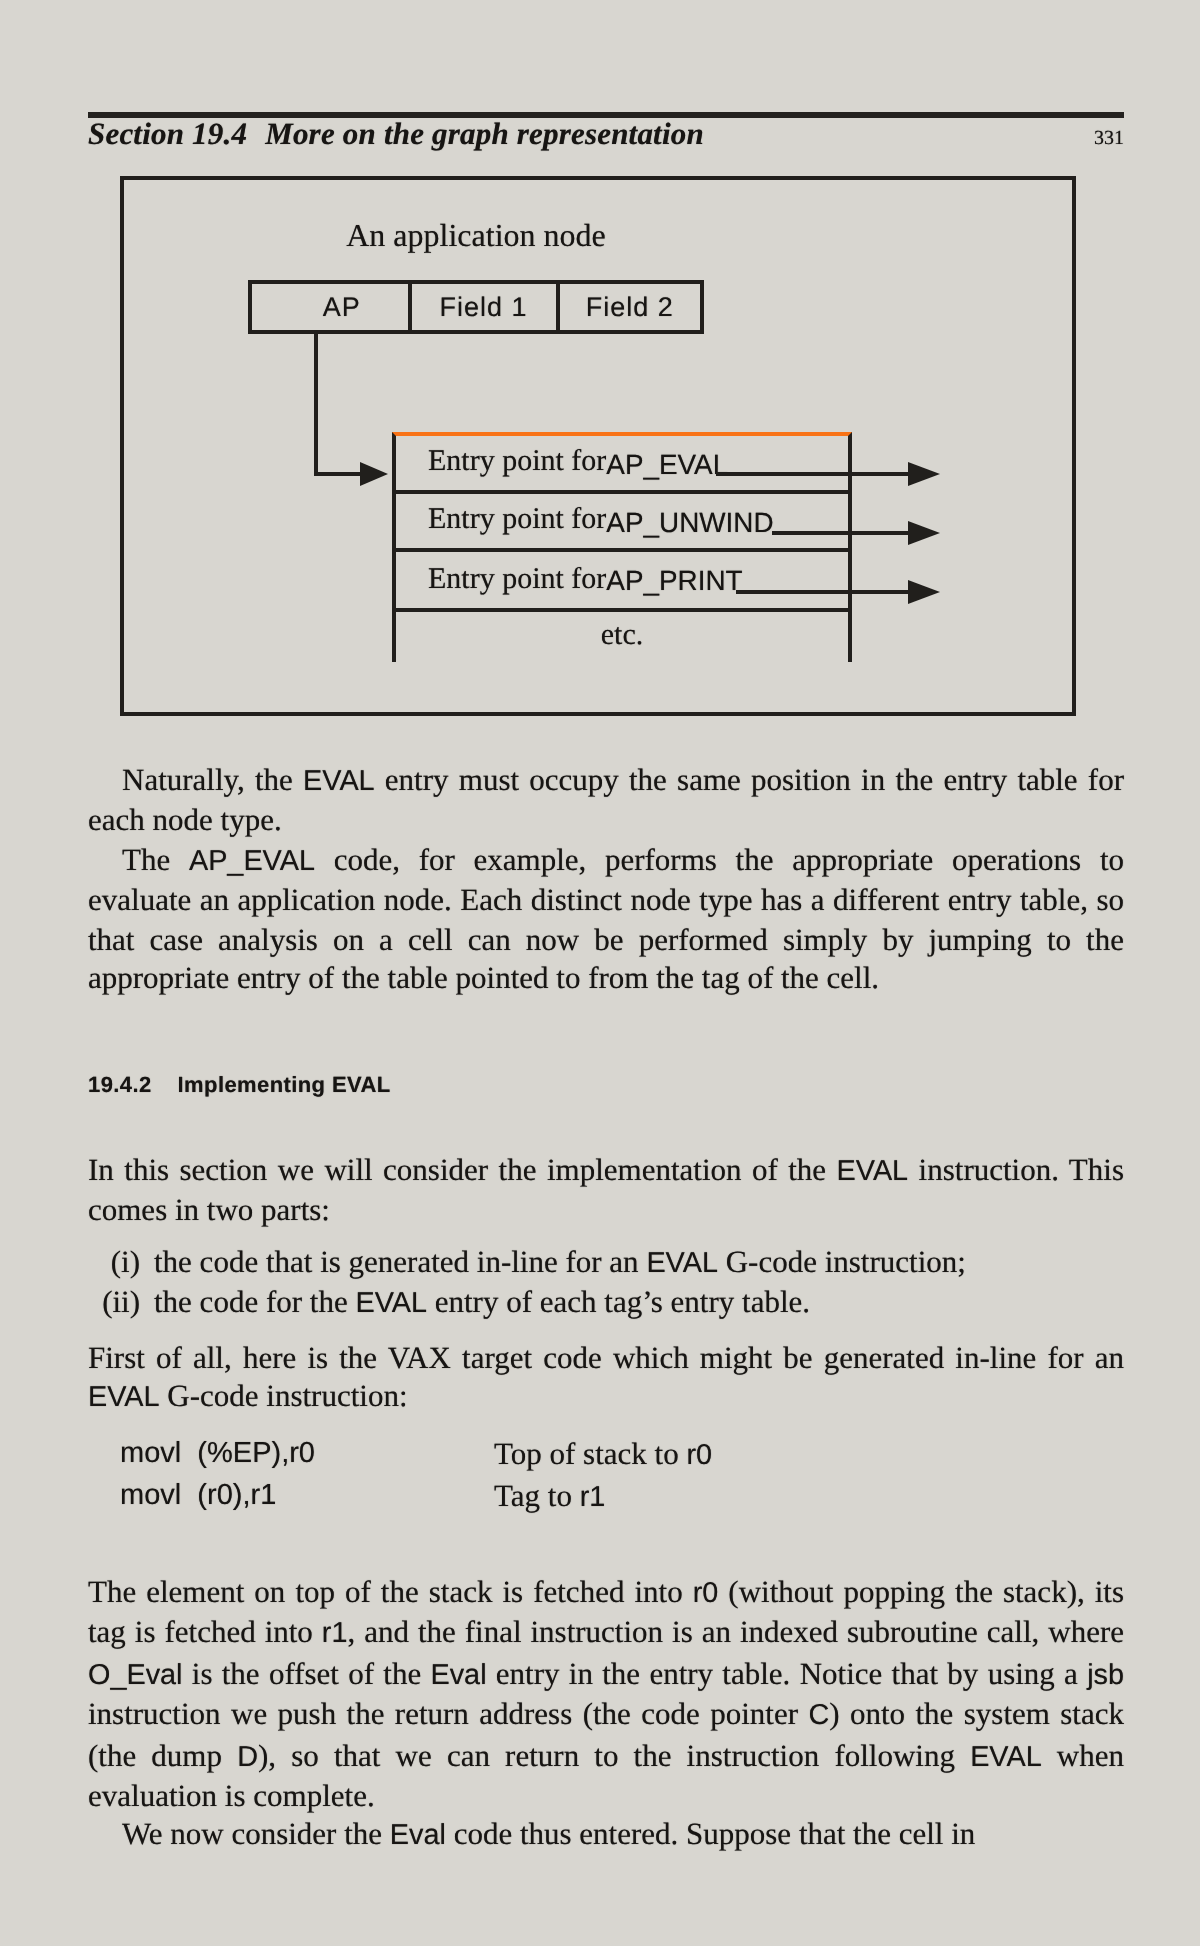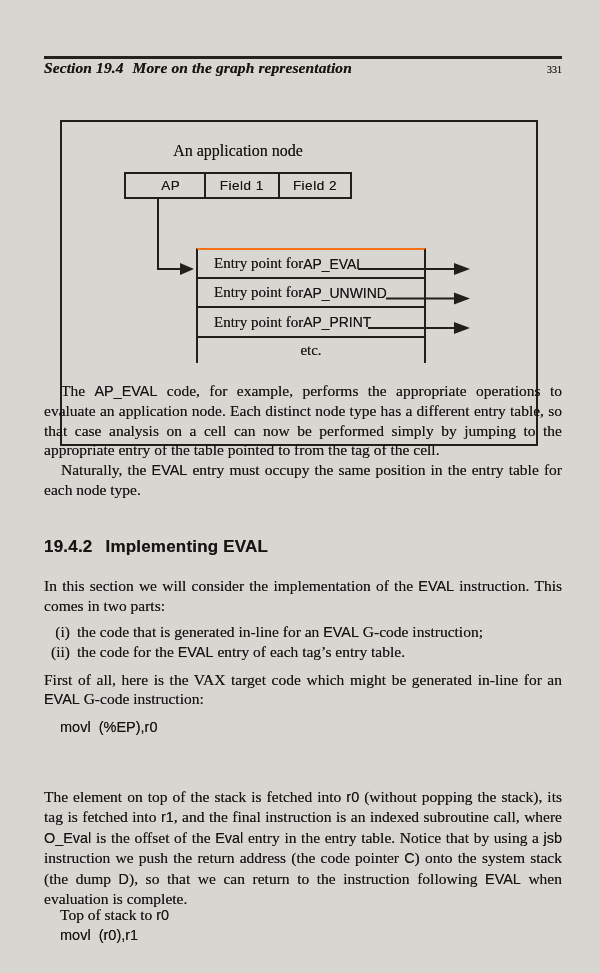--- a/index.html
+++ b/index.html
@@ -13,21 +13,21 @@
   .smudge{text-shadow:0 0 0.45px rgba(20,18,16,0.65);}
 
   
   .hdr{left:44px;top:35px;width:518px;display:flex;justify-content:space-between;align-items:baseline;margin-top:24px;}
   .hdr-left{font-style:italic;font-weight:700;font-size:15.5px;letter-spacing:0.1px;}
   .hdr-left .gap{display:inline-block;width:9px;}
   .hdr-page{font-size:10px;}
   .rule{left:44px;top:56px;width:518px;height:2.5px;background:#24221f;}
 
   
-  .figure{left:60px;top:88px;width:478px;height:326px;border:2px solid #211f1c;box-sizing:border-box;margin-top:32px;}
+  .figure{left:60px;top:88px;width:478px;height:270px;border:2px solid #211f1c;box-sizing:border-box;}
   .fig-title{position:absolute;left:62px;top:20px;width:228px;text-align:center;font-size:16px;}
   .ap-node{position:absolute;left:62px;top:50px;width:228px;height:27px;border:2px solid #211f1c;box-sizing:border-box;display:flex;padding-left:12px;}
   .cell{flex:0 0 31%;display:flex;align-items:center;justify-content:center;
         font-family:"Liberation Sans",sans-serif;font-size:13.5px;letter-spacing:0.5px;}
   .cell + .cell{border-left:2px solid #211f1c;flex:0 0 34%;}
   .cell:last-child{flex:1 1 auto;}
   .tbl-title{position:absolute;left:108px;top:109px;width:230px;text-align:center;font-size:15.5px;}
   .etable{position:absolute;left:134px;top:126px;width:230px;box-sizing:border-box;
           border-top:2px solid #f97316;border-left:2px solid #211f1c;border-right:2px solid #211f1c;}
   .erow{height:27px;border-bottom:2px solid #211f1c;display:flex;align-items:center;
@@ -36,29 +36,29 @@
   .erow-etc{height:25px;border-bottom:none;display:flex;align-items:center;justify-content:center;
             font-size:15px;padding-left:0;}
   .overlay{position:absolute;left:0;top:0;pointer-events:none;}
 
   
   .blk{left:44px;width:518px;font-size:15.5px;line-height:19.4px;text-align:justify;}
   .blk p{margin:0;}
   .ind{text-indent:17px;}
   .sf{font-family:"Liberation Sans",sans-serif;font-size:0.93em;}
 
-  .heading{left:44px;top:537px;font-family:"Liberation Sans",sans-serif;font-weight:700;font-size:17px;letter-spacing:0.2px;}
+  .heading{left:44px;top:537px;font-family:"Liberation Sans",sans-serif;font-weight:700;font-size:11px;letter-spacing:0.2px;}
   .heading .num{margin-right:13px;}
 
   .list-item{display:flex;line-height:19.4px;}
   .list-label{flex:0 0 26px;text-align:right;margin-right:7px;}
   .list-text{flex:1 1 auto;text-align:left;}
 
   .code{left:60px;top:718px;width:470px;font-size:15.5px;line-height:19.5px;}
-  .code-row{display:flex;flex-direction:column;}
+  .code-row{display:flex;}
   .code-col{flex:0 0 187px;font-family:"Liberation Sans",sans-serif;font-size:14.5px;white-space:pre;}
   .comment-col{flex:1 1 auto;}
 </style>
 </head>
 <body>
 
 <div class="abs hdr smudge">
   <span class="hdr-left"><span>Section 19.4</span><span class="gap"></span><span>More on the graph representation</span></span>
   <span class="hdr-page">331</span>
 </div>
@@ -100,22 +100,22 @@
     <g fill="#211f1c" stroke="none">
       <polygon points="132,147 118,141 118,153"></polygon>
       <polygon points="408,147 392,141 392,153"></polygon>
       <polygon points="408,176.5 392,170.5 392,182.5"></polygon>
       <polygon points="408,206 392,200 392,212"></polygon>
     </g>
   </svg>
 </div>
 
 <div class="abs blk smudge" style="top:381px;">
+  <p class="ind"><span>Naturally, the </span><span class="sf">EVAL</span><span> entry must occupy the same position in the entry table for each node type.</span></p>
   <p class="ind"><span>The </span><span class="sf">AP_EVAL</span><span> code, for example, performs the appropriate operations to evaluate an application node. Each distinct node type has a different entry table, so that case analysis on a cell can now be performed simply by jumping to the appropriate entry of the table pointed to from the tag of the cell.</span></p>
-  <p class="ind"><span>Naturally, the </span><span class="sf">EVAL</span><span> entry must occupy the same position in the entry table for each node type.</span></p>
 </div>
 
 <div class="abs heading smudge">
   <span class="num">19.4.2</span><span>Implementing EVAL</span>
 </div>
 
 <div class="abs blk smudge" style="top:576px;">
   <p><span>In this section we will consider the implementation of the </span><span class="sf">EVAL</span><span> instruction. This comes in two parts:</span></p>
 </div>
 
@@ -140,13 +140,14 @@
     <span class="comment-col"><span>Top of stack to </span><span class="sf">r0</span></span>
   </div>
   <div class="code-row">
     <span class="code-col">movl  (r0),r1</span>
     <span class="comment-col"><span>Tag to </span><span class="sf">r1</span></span>
   </div>
 </div>
 
 <div class="abs blk smudge" style="top:787px;">
   <p><span>The element on top of the stack is fetched into </span><span class="sf">r0</span><span> (without popping the stack), its tag is fetched into </span><span class="sf">r1</span><span>, and the final instruction is an indexed subroutine call, where </span><span class="sf">O_Eval</span><span> is the offset of the </span><span class="sf">Eval</span><span> entry in the entry table. Notice that by using a </span><span class="sf">jsb</span><span> instruction we push the return address (the code pointer </span><span class="sf">C</span><span>) onto the system stack (the dump </span><span class="sf">D</span><span>), so that we can return to the instruction following </span><span class="sf">EVAL</span><span> when evaluation is complete.</span></p>
+  <p class="ind"><span>We now consider the </span><span class="sf">Eval</span><span> code thus entered. Suppose that the cell in</span></p>
 </div>
 
 </body></html>

